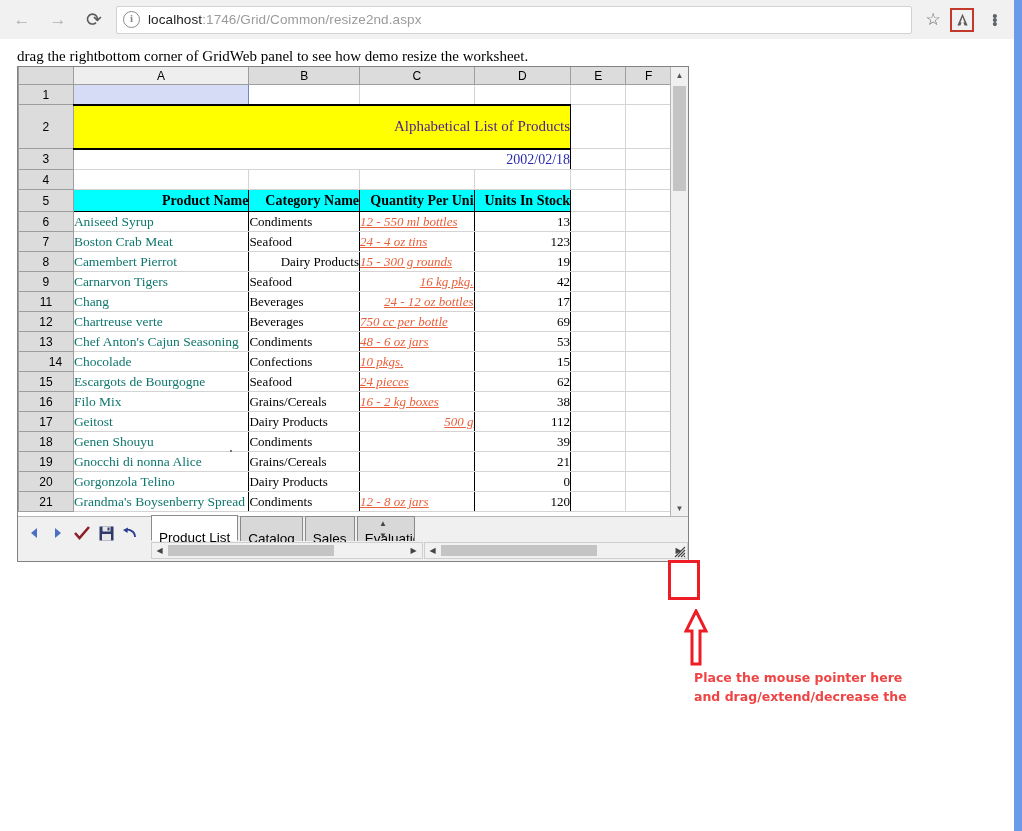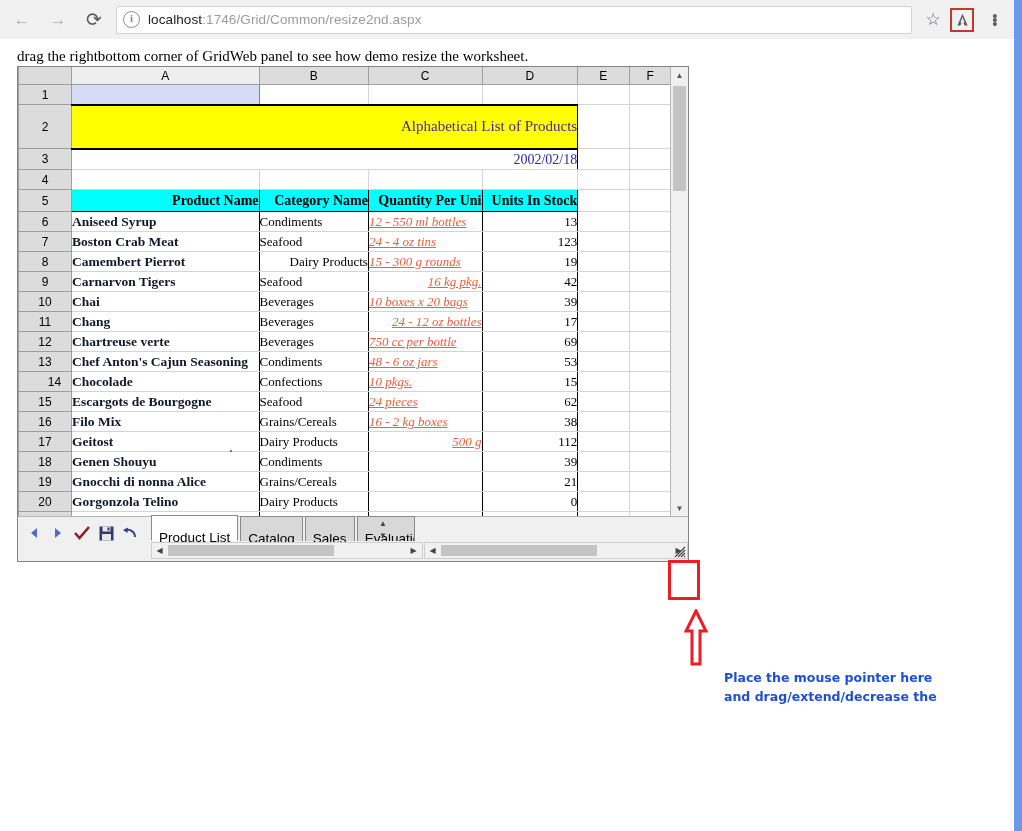--- a/index.html
+++ b/index.html
@@ -87,21 +87,21 @@
     border-top:2px solid #000;border-bottom:2px solid #000;
     border-right:1px solid #000;border-left:none;
   }
   .date-cell{color:#2a2ab0;text-align:right;font-family:"Liberation Serif",serif;font-size:14px;
              border-right:1px solid #000;border-bottom:1px solid #d4d4d4;}
   .th-cell{
     background:#00ffff;color:#000;font-weight:bold;font-size:14px;
     font-family:"Liberation Serif",serif;
     border:1.5px solid #000;border-right-width:1px;text-align:right;
   }
-  .p-name{color:#0f172a;font-weight:bold;font-size:13.5px;font-family:"Liberation Serif",serif;
+  .p-name{color:#0f766e;font-weight:normal;font-size:13.5px;font-family:"Liberation Serif",serif;
           border-left:1.5px solid #000;border-right:1px solid #000;border-bottom:1px solid #d4d4d4;}
   .p-cat{color:#000;font-size:13px;font-family:"Liberation Serif",serif;
          border-right:1px solid #000;border-bottom:1px solid #d4d4d4;}
   .p-qty{color:#e8603c;font-style:italic;font-size:13px;font-family:"Liberation Serif",serif;
          border-right:1px solid #000;border-bottom:1px solid #d4d4d4;text-decoration:underline;}
   .p-units{color:#000;text-align:right;font-size:13px;font-family:"Liberation Serif",serif;
            border-right:1.5px solid #000;border-bottom:1px solid #d4d4d4;}
   .ta-right{text-align:right;}
   .dot{position:absolute;left:212px;top:383px;width:2px;height:2px;background:#777;}
 
@@ -141,23 +141,23 @@
   #hscroll1 .harrow.r{position:absolute;right:1px;}
   #hscroll2 .harrow.r{position:absolute;right:1px;}
   #resize-grip{position:absolute;right:2px;top:26px;width:15px;height:15px;
                display:flex;align-items:flex-end;justify-content:flex-end;}
   #grip-highlight{position:absolute;left:668px;top:521px;width:32px;height:40px;
                   border:3px solid #ee1c25;box-sizing:border-box;}
 
   
   #arrow-up{position:absolute;left:684px;top:570px;width:24px;height:58px;}
   #note{
-    position:absolute;left:724px;top:629px;width:230px;
+    position:absolute;left:694px;top:629px;width:230px;
     font-family:"DejaVu Sans",sans-serif;font-weight:bold;font-size:12.5px;
-    color:#1d4ed8;line-height:19px;
+    color:#ef4444;line-height:19px;
   }
 </style>
 </head>
 <body>
 
 <div id="browser-chrome">
   <div class="nav-btn">←</div>
   <div class="nav-btn">→</div>
   <div class="nav-btn reload">⟳</div>
   <div id="omnibox">
@@ -284,29 +284,20 @@
             <tr>
               <td class="rh" style="height: 19px;">9</td>
               <td class="cell p-name">Carnarvon Tigers</td>
               <td class="cell p-cat">Seafood</td>
               <td class="cell p-qty ta-right">16 kg pkg.</td>
               <td class="cell p-units ta-right">42</td>
               <td class="cell"></td>
               <td class="cell"></td>
             </tr>
             <tr>
-              <td class="rh" style="height: 19px;">10</td>
-              <td class="cell p-name">Chai</td>
-              <td class="cell p-cat">Beverages</td>
-              <td class="cell p-qty">10 boxes x 20 bags</td>
-              <td class="cell p-units ta-right">39</td>
-              <td class="cell"></td>
-              <td class="cell"></td>
-            </tr>
-            <tr>
               <td class="rh" style="height: 19px;">11</td>
               <td class="cell p-name">Chang</td>
               <td class="cell p-cat">Beverages</td>
               <td class="cell p-qty ta-right">24 - 12 oz bottles</td>
               <td class="cell p-units ta-right">17</td>
               <td class="cell"></td>
               <td class="cell"></td>
             </tr>
             <tr>
               <td class="rh" style="height: 19px;">12</td>

